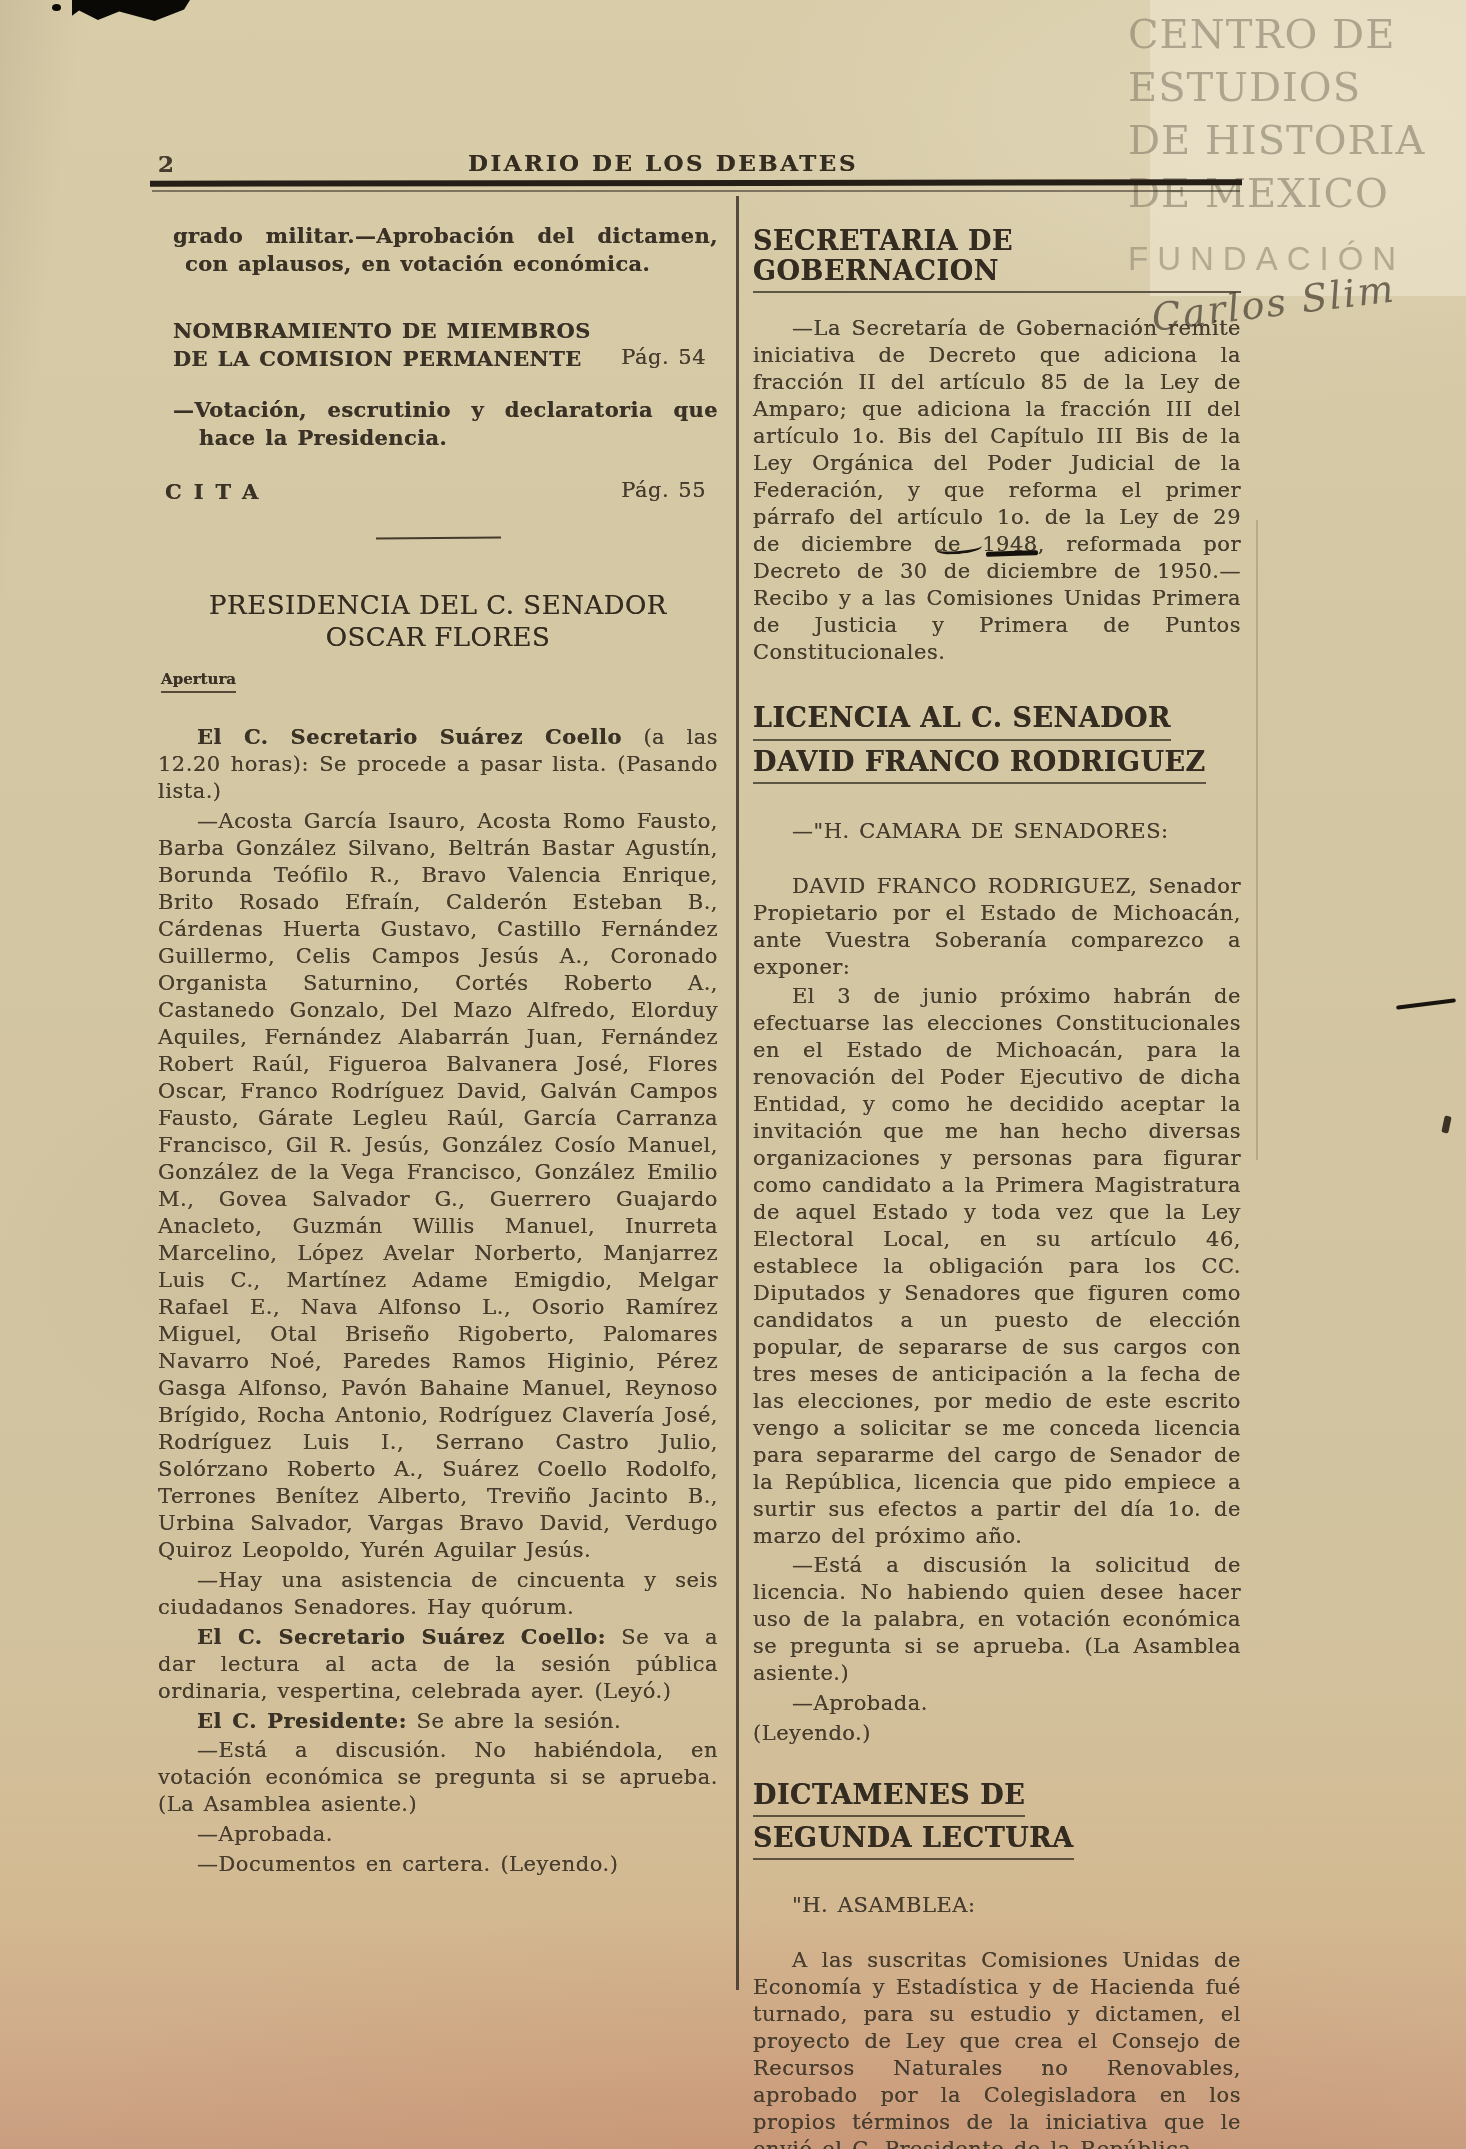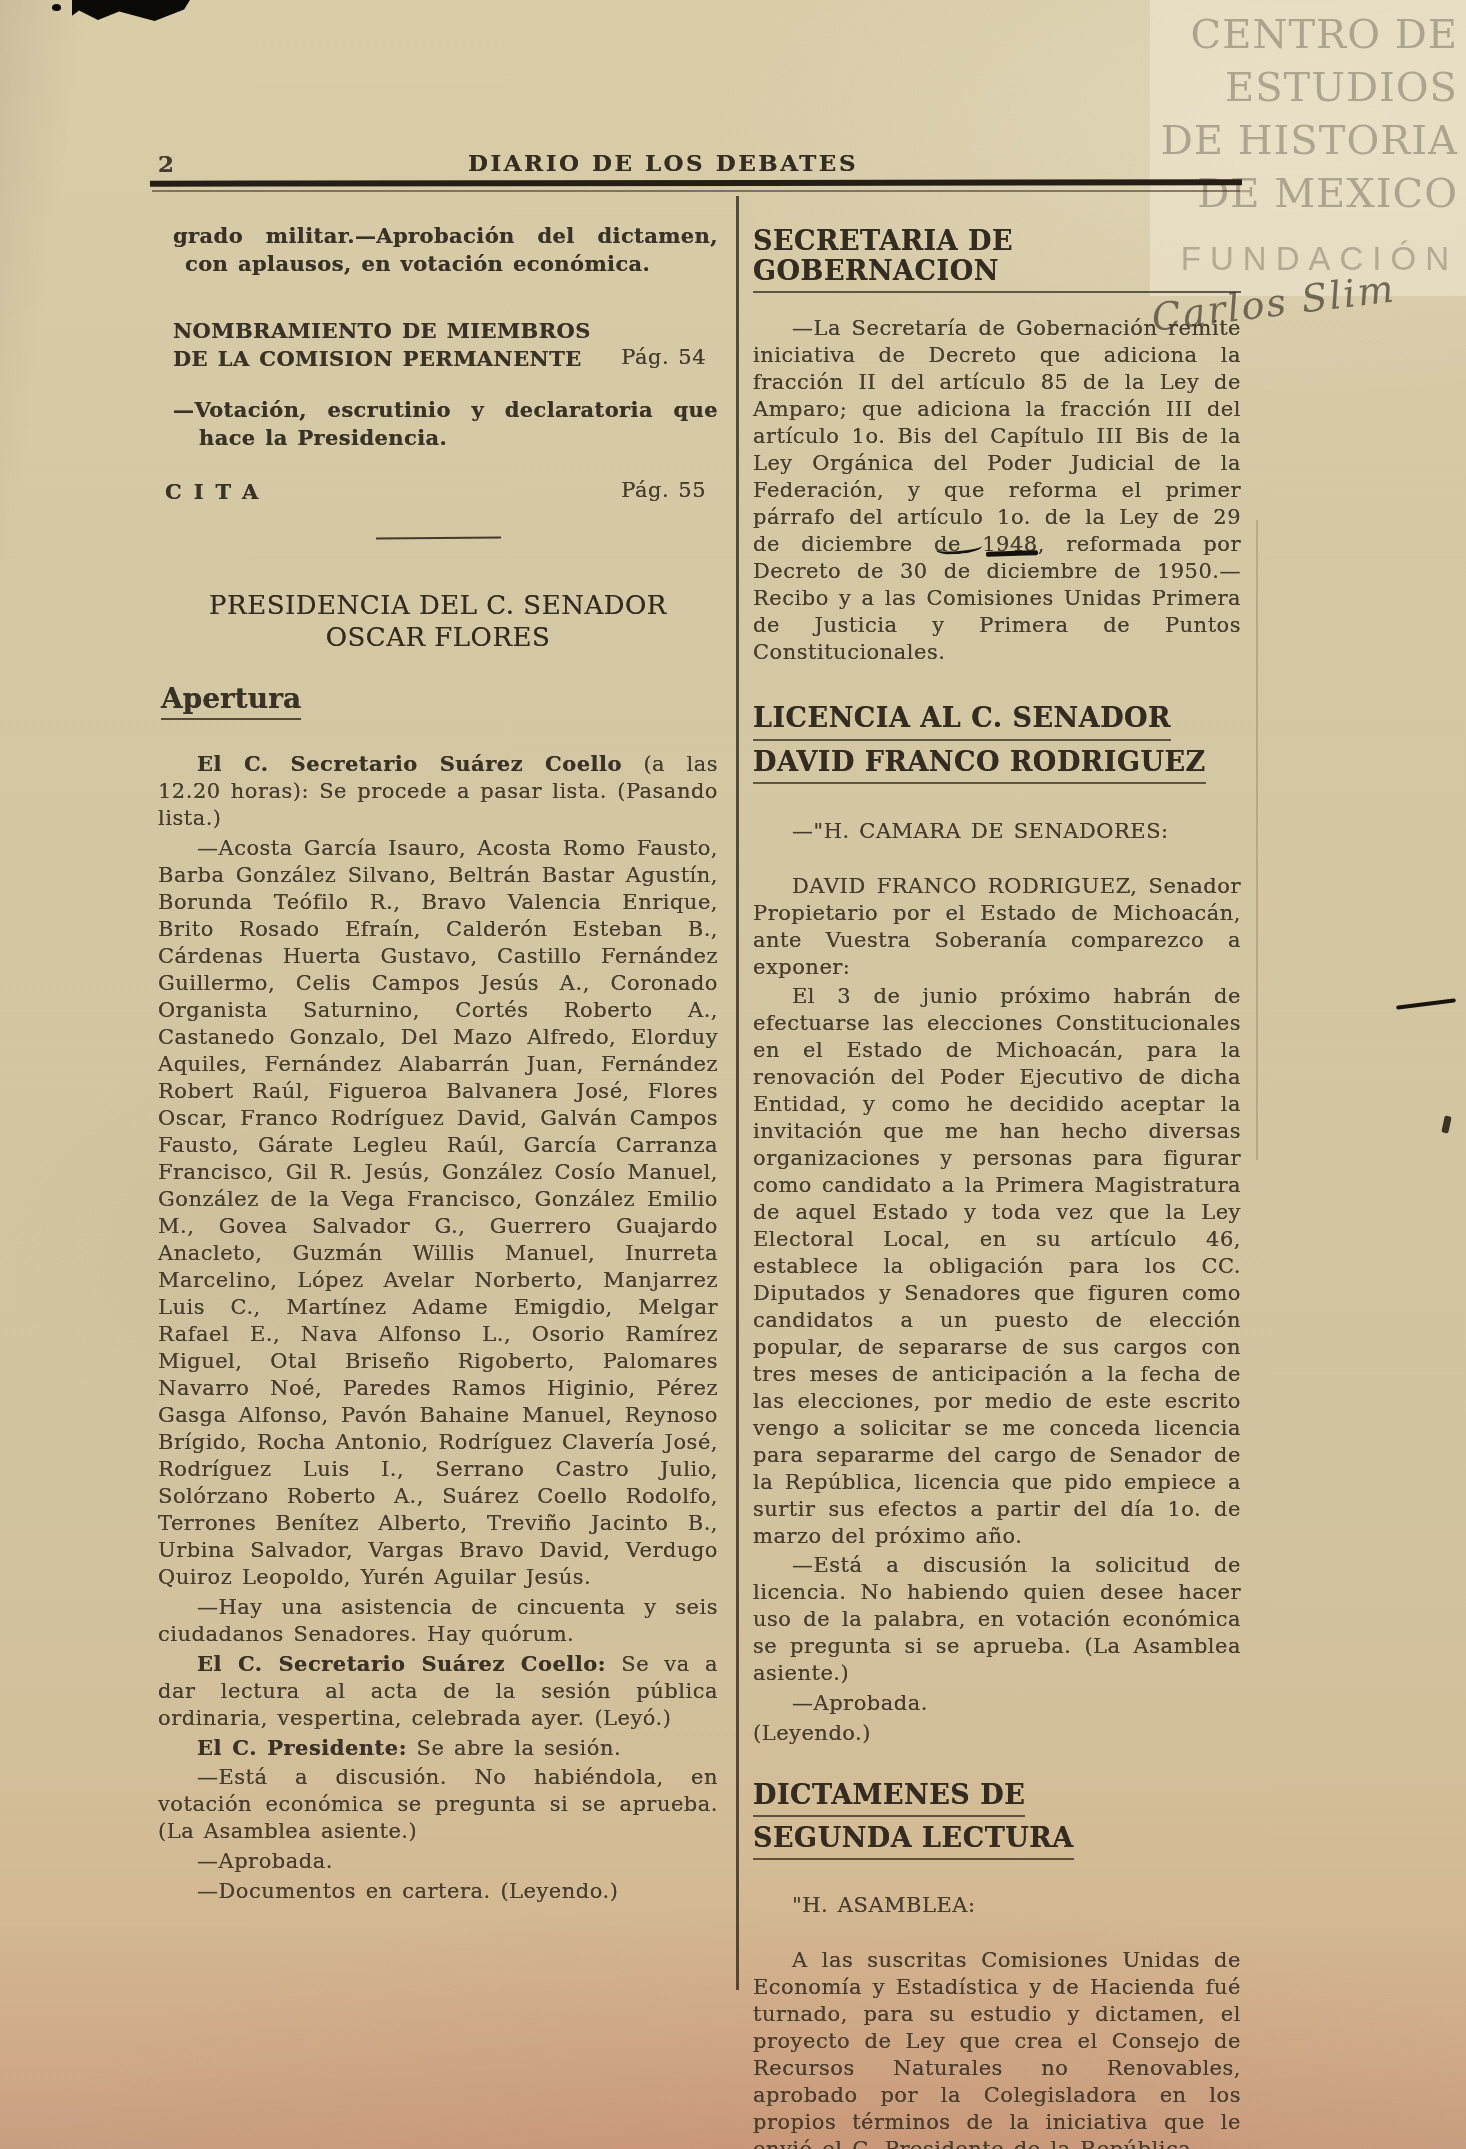--- a/index.html
+++ b/index.html
@@ -16,21 +16,21 @@
   .ink{text-shadow:0 0 0.6px rgba(71,61,46,0.85);}
   
   .pageno{position:absolute;left:158px;top:150px;font-size:23px;font-weight:bold;}
   .jtitle{position:absolute;left:88px;top:149px;width:1150px;text-align:center;
     font-size:23px;font-weight:bold;letter-spacing:2.5px;color:#352d21;}
   .rule-thick{position:absolute;left:150px;top:180px;width:1092px;height:6px;background:#241e16;transform:rotate(-0.08deg);}
   .rule-thin{position:absolute;left:152px;top:190px;width:1088px;height:2px;background:rgba(52,44,33,0.55);}
   .divider{position:absolute;left:736px;top:196px;width:2.5px;height:1794px;background:rgba(55,46,36,0.82);}
   
   .wm-patch{position:absolute;left:1150px;top:0;width:316px;height:296px;background:rgba(241,234,213,0.5);}
-  .wm{position:absolute;left:1128px;top:8px;width:330px;text-align:right;
+  .wm{position:absolute;left:1128px;top:8px;width:330px;text-align:left;
       font-size:40px;line-height:53px;color:rgba(124,116,97,0.55);letter-spacing:1px;}
   .wm-fund{margin-top:12px;font-family:"Liberation Sans", sans-serif;font-size:33px;
       letter-spacing:9px;color:rgba(148,139,117,0.62);}
   .sig{position:absolute;left:1152px;top:296px;width:300px;font-style:italic;font-size:38px;
       color:rgba(92,84,67,0.85);transform:rotate(-7deg);transform-origin:left center;letter-spacing:2px;}
   
   .blob-tl{position:absolute;left:72px;top:0;width:118px;height:21px;background:#0b0906;
       clip-path:polygon(0 0,100% 0,95% 45%,70% 100%,40% 55%,22% 95%,6% 50%,0 75%);}
   .dot-tl{position:absolute;left:52px;top:4px;width:9px;height:7px;border-radius:50%;background:#0b0906;}
   .squiggle{position:absolute;left:936px;top:542px;width:46px;height:9px;
@@ -56,21 +56,21 @@
   .toc.i1{padding-left:27px;text-indent:-12px;margin-bottom:40px;}
   .row{position:relative;padding-left:15px;}
   .row .pg{position:absolute;right:12px;bottom:1px;font-weight:normal;color:#473d2e;letter-spacing:0.5px;}
   .nomb{margin-bottom:24px;}
   .toc.i3{padding-left:41px;text-indent:-26px;margin-bottom:27px;}
   .cita{padding-left:7px;margin-bottom:0;}
   .cita .sp{letter-spacing:12px;margin-top:40px;}
   .mini-rule{width:125px;border-top:2.5px solid #453b2c;margin:31px auto 0;transform:rotate(-0.5deg);}
   .pres{margin:50px 0 0;text-align:center;font-size:26px;line-height:32px;font-weight:normal;
       color:#342c21;letter-spacing:0.5px;}
-  .apertura{margin-top:29px;font-size:28px;font-weight:bold;color:#3b3227;padding-left:3px;}
+  .apertura{margin-top:17px;font-size:15px;font-weight:bold;color:#3b3227;padding-left:3px;}
   .ul{border-bottom:2px solid rgba(62,52,40,0.85);padding-bottom:3px;display:inline-block;}
   
   .rh{margin:0;font-size:27px;line-height:41px;font-weight:bold;color:#342c21;letter-spacing:0.5px;}
   .ul2{border-bottom:2.5px solid rgba(62,52,40,0.78);padding-bottom:5px;display:inline-block;line-height:1.12;}
   .gob-p{margin-top:22px;}
   .lic-h{margin-top:31px;}
   .dict-h{margin-top:27px;}
   .sal{margin-top:34px;}
   .sal2{margin-top:32px;}
 </style>

